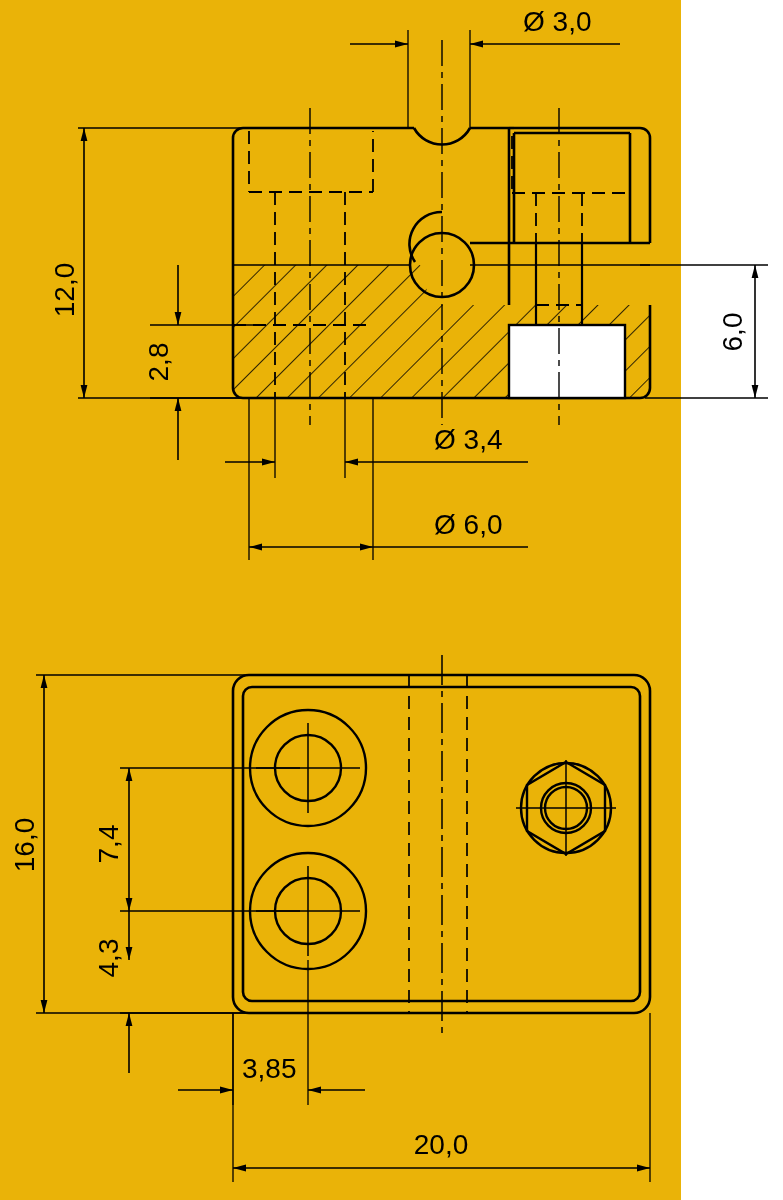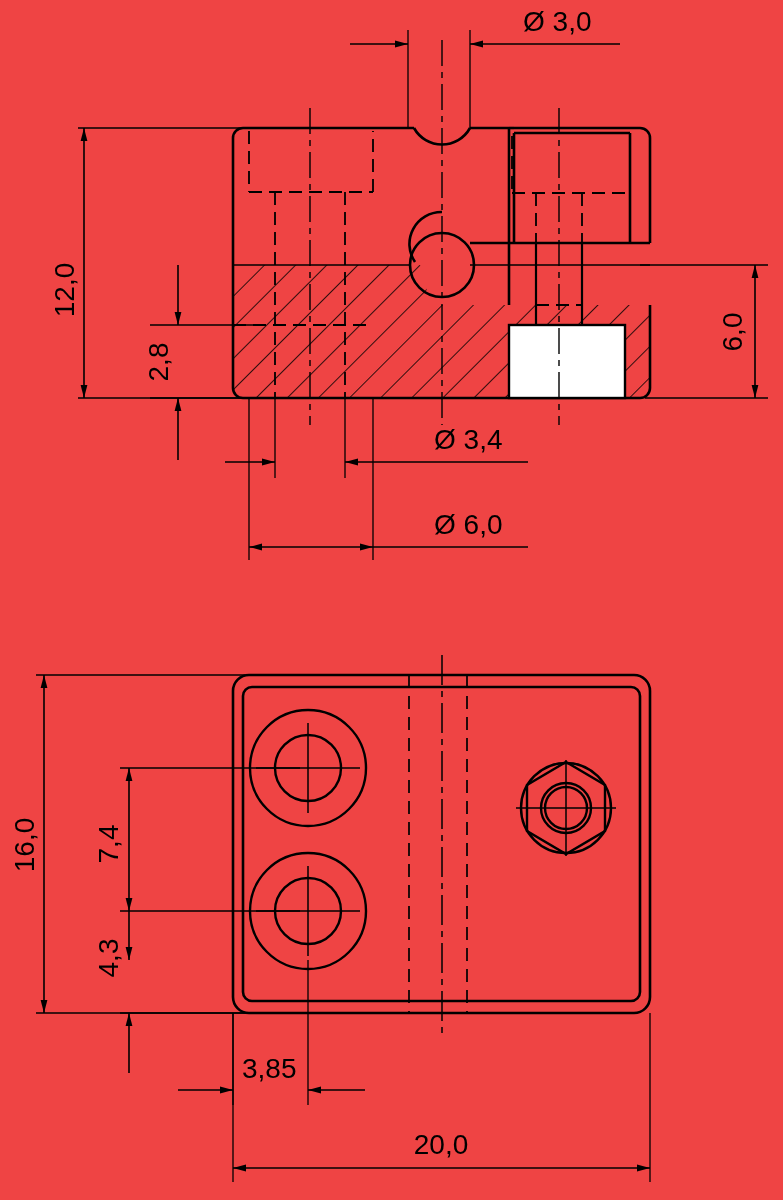--- a/index.html
+++ b/index.html
@@ -9,23 +9,23 @@
     background: #ffffff;
   }
   body {
     width: 783px;
     height: 1200px;
     overflow: hidden;
     font-family: "Liberation Sans", sans-serif;
   }
   #sheet {
     position: relative;
-    width: 783px;
+    width: 681px;
     height: 1200px;
-    background: #ef4444;
+    background: #eab308;
   }
   #sheet svg {
     position: absolute;
     top: 0;
     left: 0;
     display: block;
   }
   text {
     font-family: "Liberation Sans", sans-serif;
     fill: #000000;

